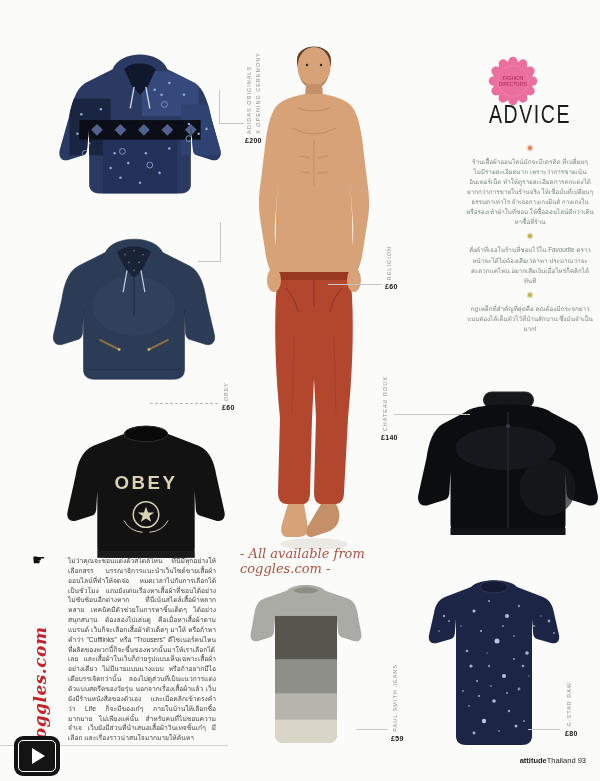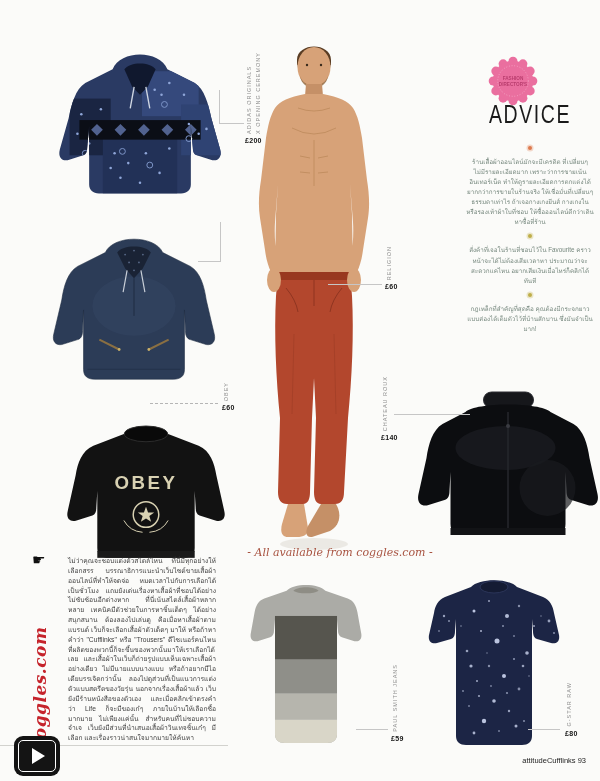--- a/index.html
+++ b/index.html
@@ -18,24 +18,24 @@
   .badge{position:absolute;left:486px;top:54px;width:54px;height:54px;}
   .advice-title{position:absolute;left:462px;top:100px;width:136px;text-align:center;
     font-size:25px;color:#1a1a1a;letter-spacing:2px;transform:scaleX(.78);font-weight:500;}
   .advice-body{position:absolute;left:466px;top:146px;width:128px;display:flex;
     flex-direction:column;align-items:center;gap:7px;}
   .advice-body p{margin:0;font-size:6.3px;line-height:1.6;color:#76887e;text-align:center;}
   .dot{width:4px;height:4px;border-radius:50%;}
   .dot-orange{background:#dd7a4e;box-shadow:0 0 0 1.5px rgba(221,122,78,.28);}
   .dot-yellow{background:#bfae49;box-shadow:0 0 0 1.5px rgba(191,174,73,.28);}
   
-  .caption{position:absolute;left:240px;top:546px;width:200px;text-align:center;
-    font-family:"DejaVu Serif",serif;font-style:italic;font-size:11px;color:#a85341;}
+  .caption{position:absolute;left:240px;top:546px;width:200px;
+    font-family:"DejaVu Serif",serif;font-style:italic;font-size:13px;color:#a85341;}
   .footer{position:absolute;right:14px;top:756px;font-size:7.5px;color:#1d1d1d;}
-  .footer .b{font-weight:normal;}
+  .footer .b{font-weight:bold;}
   
   .hand{position:absolute;left:32px;top:552px;font-size:15px;color:#101010;line-height:1;}
   .note-body{position:absolute;left:68px;top:556px;width:148px;font-size:6.7px;line-height:1.47;
     color:#3c3c3c;text-align:justify;}
   .coggles-v{position:absolute;left:30px;top:594px;height:156px;writing-mode:vertical-rl;
     transform:rotate(180deg);font-family:"DejaVu Serif",serif;font-style:italic;font-weight:bold;
     font-size:17px;color:#c5232b;letter-spacing:.5px;}
   .bottom-line{position:absolute;left:0;top:745px;width:228px;height:1px;background:#d2d2ce;}
   .play-logo{position:absolute;left:14px;top:736px;width:46px;height:40px;background:#141414;
     border-radius:9px;display:flex;align-items:center;justify-content:center;}
@@ -292,16 +292,16 @@
   <div class="coggles-v">coggles.com</div>
 
   <div class="bottom-line"></div>
   <div class="play-logo">
     <div class="play-inner">
       <div class="play-tri"></div>
     </div>
   </div>
 
   <div class="footer">
-    <span class="b">attitude</span><span>Cufflinks</span>&nbsp;<span>93</span>
+    <span class="b">attitude</span><span>Thailand</span>&nbsp;<span>93</span>
   </div>
 
 </div>
 
 </body></html>

